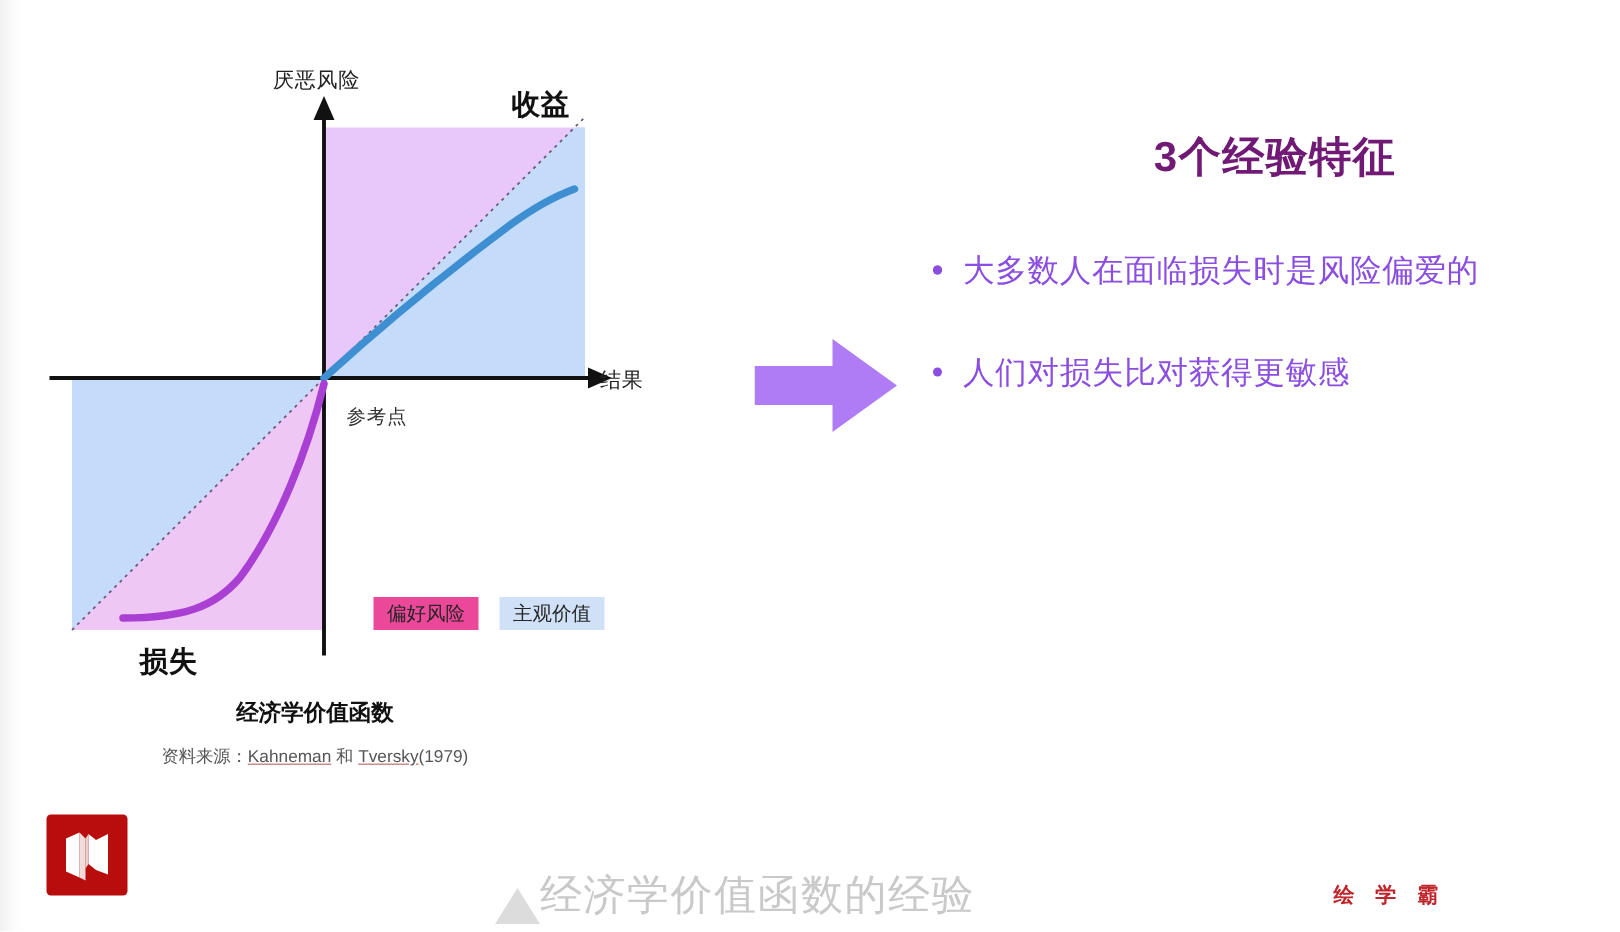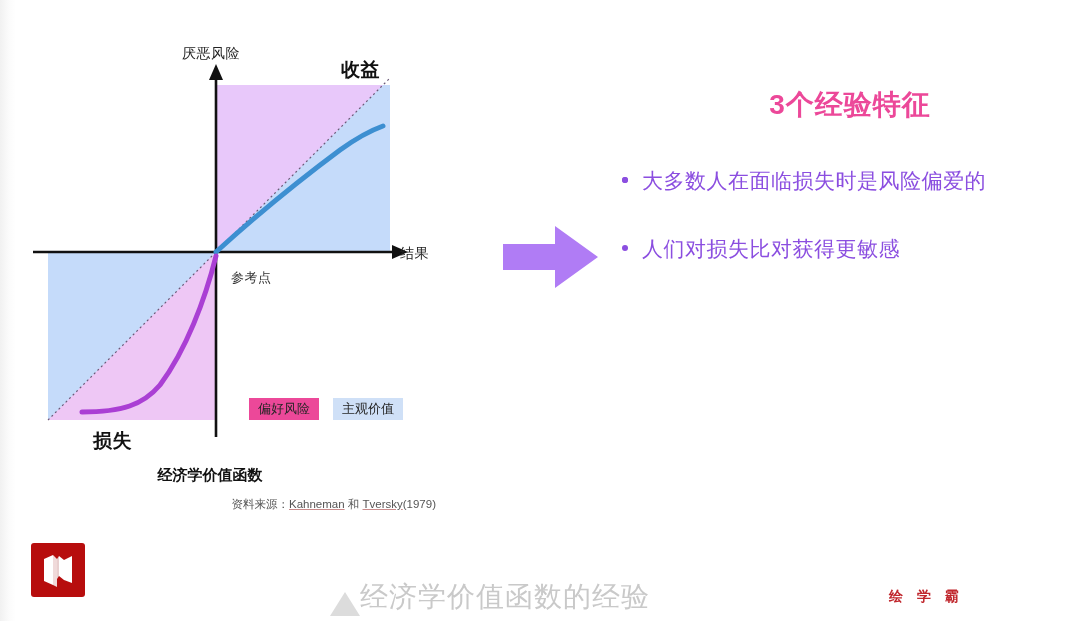--- a/index.html
+++ b/index.html
@@ -77,24 +77,24 @@
     left: 0;
     top: 466px;
     width: 420px;
     text-align: center;
     font-size: 15px;
     font-weight: bold;
     color: #111;
   }
   .fig-source {
     position: absolute;
-    left: 16px;
+    left: 0;
     top: 497px;
     width: 420px;
-    text-align: right;
+    text-align: center;
     font-size: 11.5px;
     color: #555;
   }
   .fig-source .underlined {
     text-decoration: underline;
     text-decoration-style: solid;
     text-decoration-color: #c98b8b;
   }
 
   
@@ -109,21 +109,21 @@
   
   .panel {
     position: absolute;
     left: 620px;
     top: 86px;
     width: 460px;
   }
   .panel-title {
     font-size: 28px;
     font-weight: bold;
-    color: #ec4899;
+    color: #701a75;
     text-align: center;
     letter-spacing: 1px;
     margin: 0 0 44px 0;
   }
   .bullet-list {
     list-style: none;
     margin: 0;
     padding: 0 0 0 22px;
   }
   .bullet-item {

